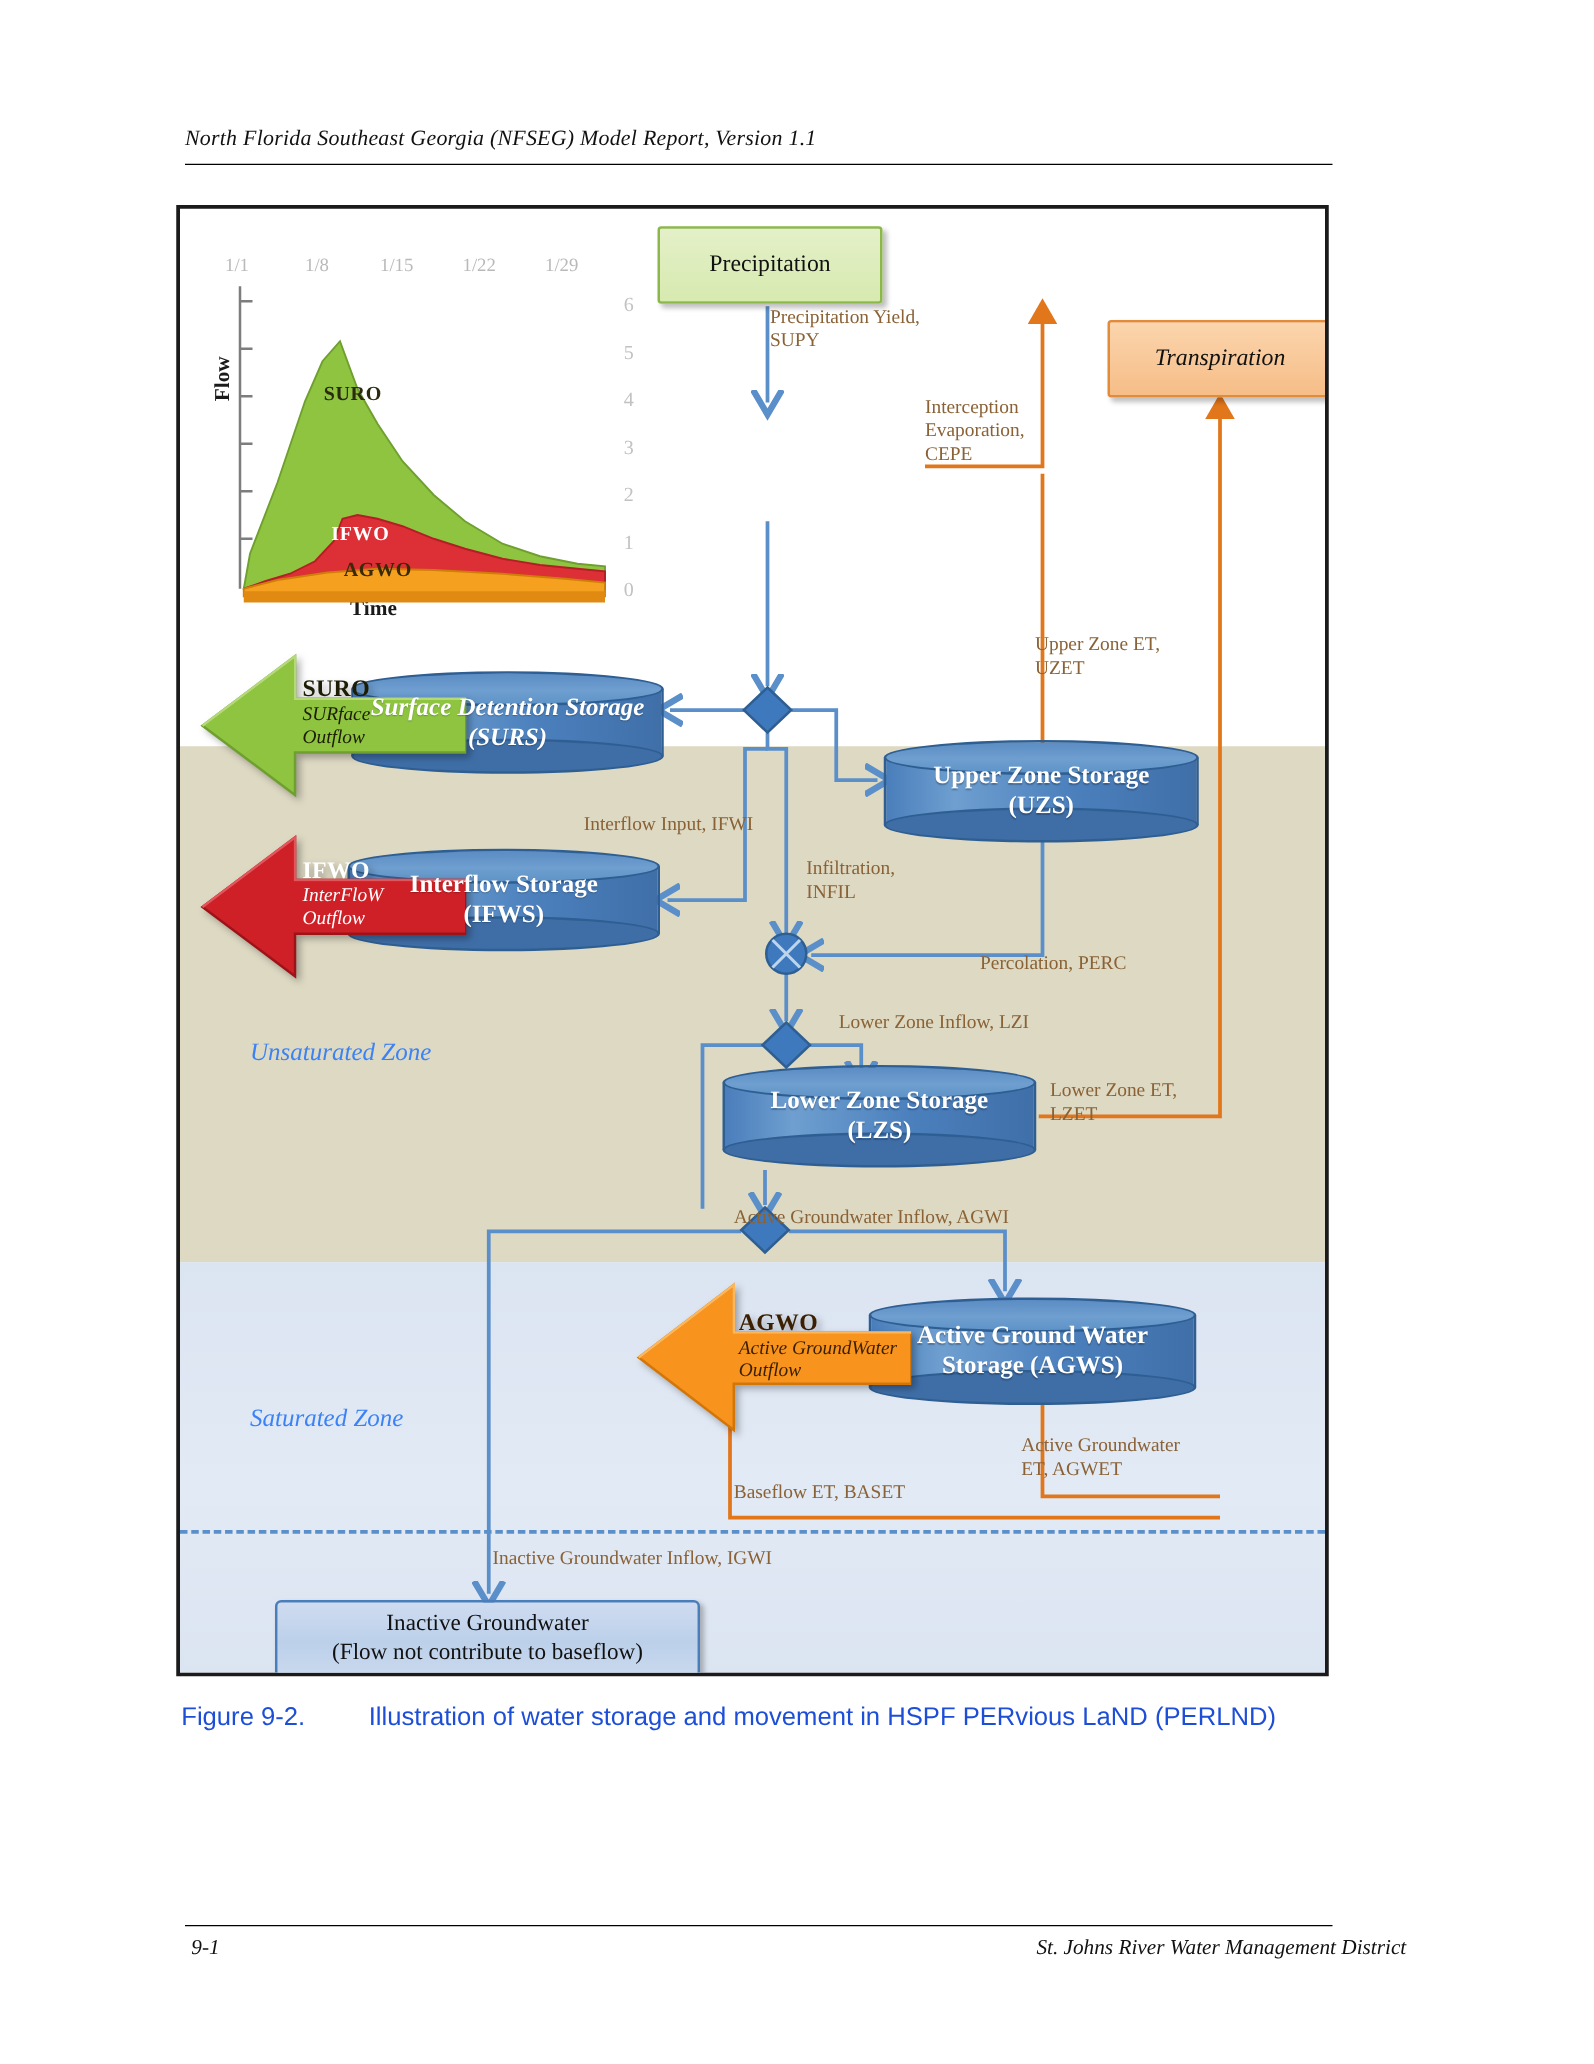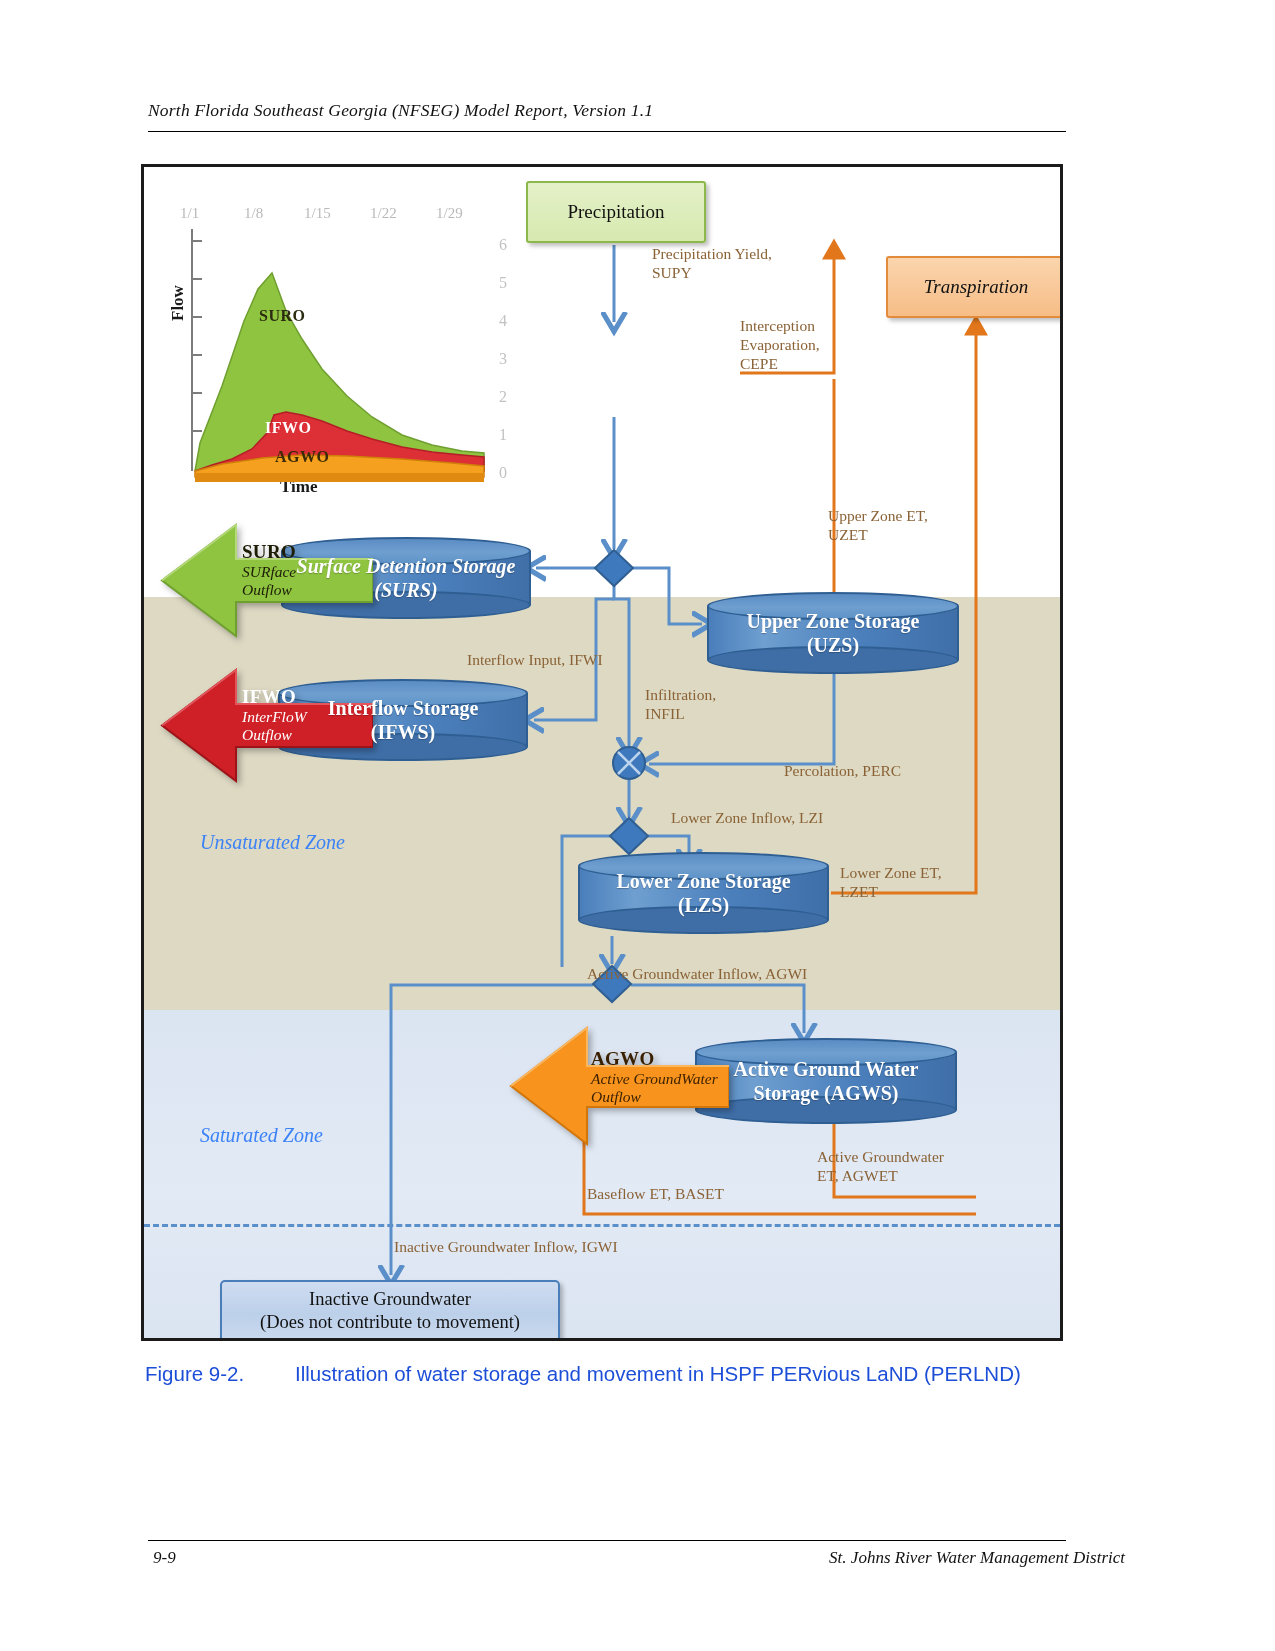--- a/index.html
+++ b/index.html
@@ -157,21 +157,21 @@
   #arrow-agwo .txt{left:84px;top:26px;color:#3a1f00;}
 
   
   #wires{position:absolute;left:0;top:0;width:100%;height:100%;}
 
   
   .flabel{
     position:absolute;font-size:15.5px;color:#8a6236;line-height:1.22;
     font-family:"Liberation Serif", serif;white-space:pre-line;
   }
-  #fl-supy{left:472px;top:78px;padding-left:36px;}
+  #fl-supy{left:472px;top:78px;}
   #fl-cepe{left:596px;top:150px;}
   #fl-uzet{left:684px;top:340px;}
   #fl-ifwi{left:323px;top:484px;}
   #fl-infil{left:501px;top:519px;}
   #fl-perc{left:640px;top:595px;}
   #fl-lzi {left:527px;top:642px;}
   #fl-lzet{left:696px;top:697px;}
   #fl-agwi{left:443px;top:798px;}
   #fl-agwet{left:673px;top:981px;}
   #fl-baset{left:443px;top:1018px;}
@@ -299,21 +299,21 @@
 
       <path d="M440,960 L440,1047 L832,1047"></path>
     </g>
   </svg>
 
   <div class="rbox" id="box-precip">Precipitation</div>
   <div class="rbox" id="box-transp">Transpiration</div>
 
   <div class="rbox" id="box-inactive">
     <span>Inactive Groundwater</span>
-    <span>(Does not contribute to movement)</span>
+    <span>(Flow not contribute to baseflow)</span>
   </div>
 
 
   <div class="cyl" id="cyl-surs">
     <div class="body"></div>
     <div class="bottom"></div>
     <div class="top"></div>
     <div class="cyl-label">
       <div>Surface Detention Storage</div>
       <div>(SURS)</div>
@@ -416,14 +416,14 @@
   <div class="flabel" id="fl-baset">Baseflow ET, BASET</div>
   <div class="flabel" id="fl-igwi">Inactive Groundwater Inflow, IGWI</div>
 
 </div>
 
 <div id="caption">
   <span class="cap-num">Figure 9-2.</span><span>Illustration of water storage and movement in HSPF PERvious LaND (PERLND)</span>
 </div>
 
 <div id="footer-rule"></div>
-<div id="footer-left">9-9</div>
+<div id="footer-left">9-1</div>
 <div id="footer-right">St. Johns River Water Management District</div>
 
 </body></html>

